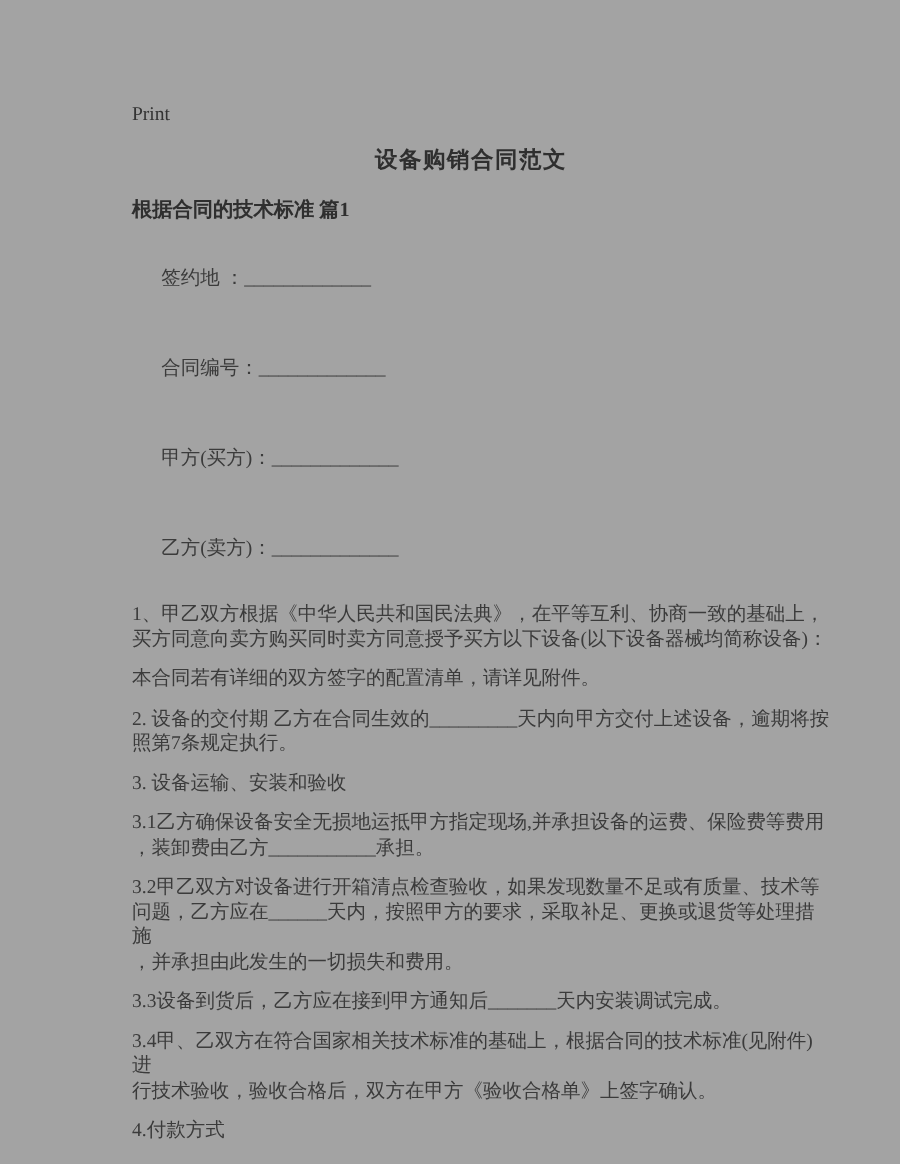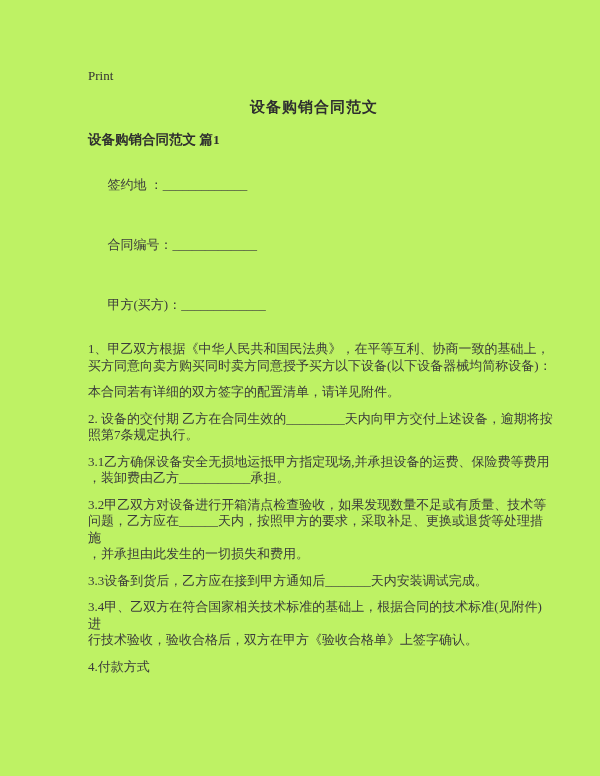--- a/index.html
+++ b/index.html
@@ -12,21 +12,21 @@
     height: 776px;
     overflow: hidden;
     font-family: "Liberation Serif", serif;
     color: #3b3b3b;
   }
   .page {
     box-sizing: border-box;
     width: 600px;
     height: 776px;
     padding: 68px 46px 20px 88px;
-    background: #bef264;
+    background: #a3a3a3;
   }
   .print-link {
     font-size: 13px;
     line-height: 15px;
     color: #333333;
     cursor: pointer;
     width: fit-content;
   }
   .doc-title {
     margin: 11px 0 0;
@@ -79,40 +79,44 @@
 </head>
 <body>
 
 <div class="page">
 
   <div class="print-link">Print</div>
 
   <h1 class="doc-title">设备购销合同范文</h1>
 
 
-  <h2 class="section-heading">设备购销合同范文 篇1</h2>
+  <h2 class="section-heading">根据合同的技术标准 篇1</h2>
 
   <div class="fields">
     <div class="field-row">
       <span class="field-label">签约地 ：</span><span class="field-blank">_____________</span>
     </div>
     <div class="field-row">
       <span class="field-label">合同编号：</span><span class="field-blank">_____________</span>
     </div>
     <div class="field-row">
       <span class="field-label">甲方(买方)：</span><span class="field-blank">_____________</span>
     </div>
+    <div class="field-row">
+      <span class="field-label">乙方(卖方)：</span><span class="field-blank">_____________</span>
+    </div>
   </div>
 
   <div class="clauses">
     <p class="clause">1、甲乙双方根据《中华人民共和国民法典》，在平等互利、协商一致的基础上，
 买方同意向卖方购买同时卖方同意授予买方以下设备(以下设备器械均简称设备)：</p>
     <p class="clause">本合同若有详细的双方签字的配置清单，请详见附件。</p>
     <p class="clause">2. 设备的交付期 乙方在合同生效的_________天内向甲方交付上述设备，逾期将按
 照第7条规定执行。</p>
+    <p class="clause">3. 设备运输、安装和验收</p>
     <p class="clause">3.1乙方确保设备安全无损地运抵甲方指定现场,并承担设备的运费、保险费等费用
 ，装卸费由乙方___________承担。</p>
     <p class="clause">3.2甲乙双方对设备进行开箱清点检查验收，如果发现数量不足或有质量、技术等
 问题，乙方应在______天内，按照甲方的要求，采取补足、更换或退货等处理措施
 ，并承担由此发生的一切损失和费用。</p>
     <p class="clause">3.3设备到货后，乙方应在接到甲方通知后_______天内安装调试完成。</p>
     <p class="clause">3.4甲、乙双方在符合国家相关技术标准的基础上，根据合同的技术标准(见附件)进
 行技术验收，验收合格后，双方在甲方《验收合格单》上签字确认。</p>
     <p class="clause">4.付款方式</p>
 

